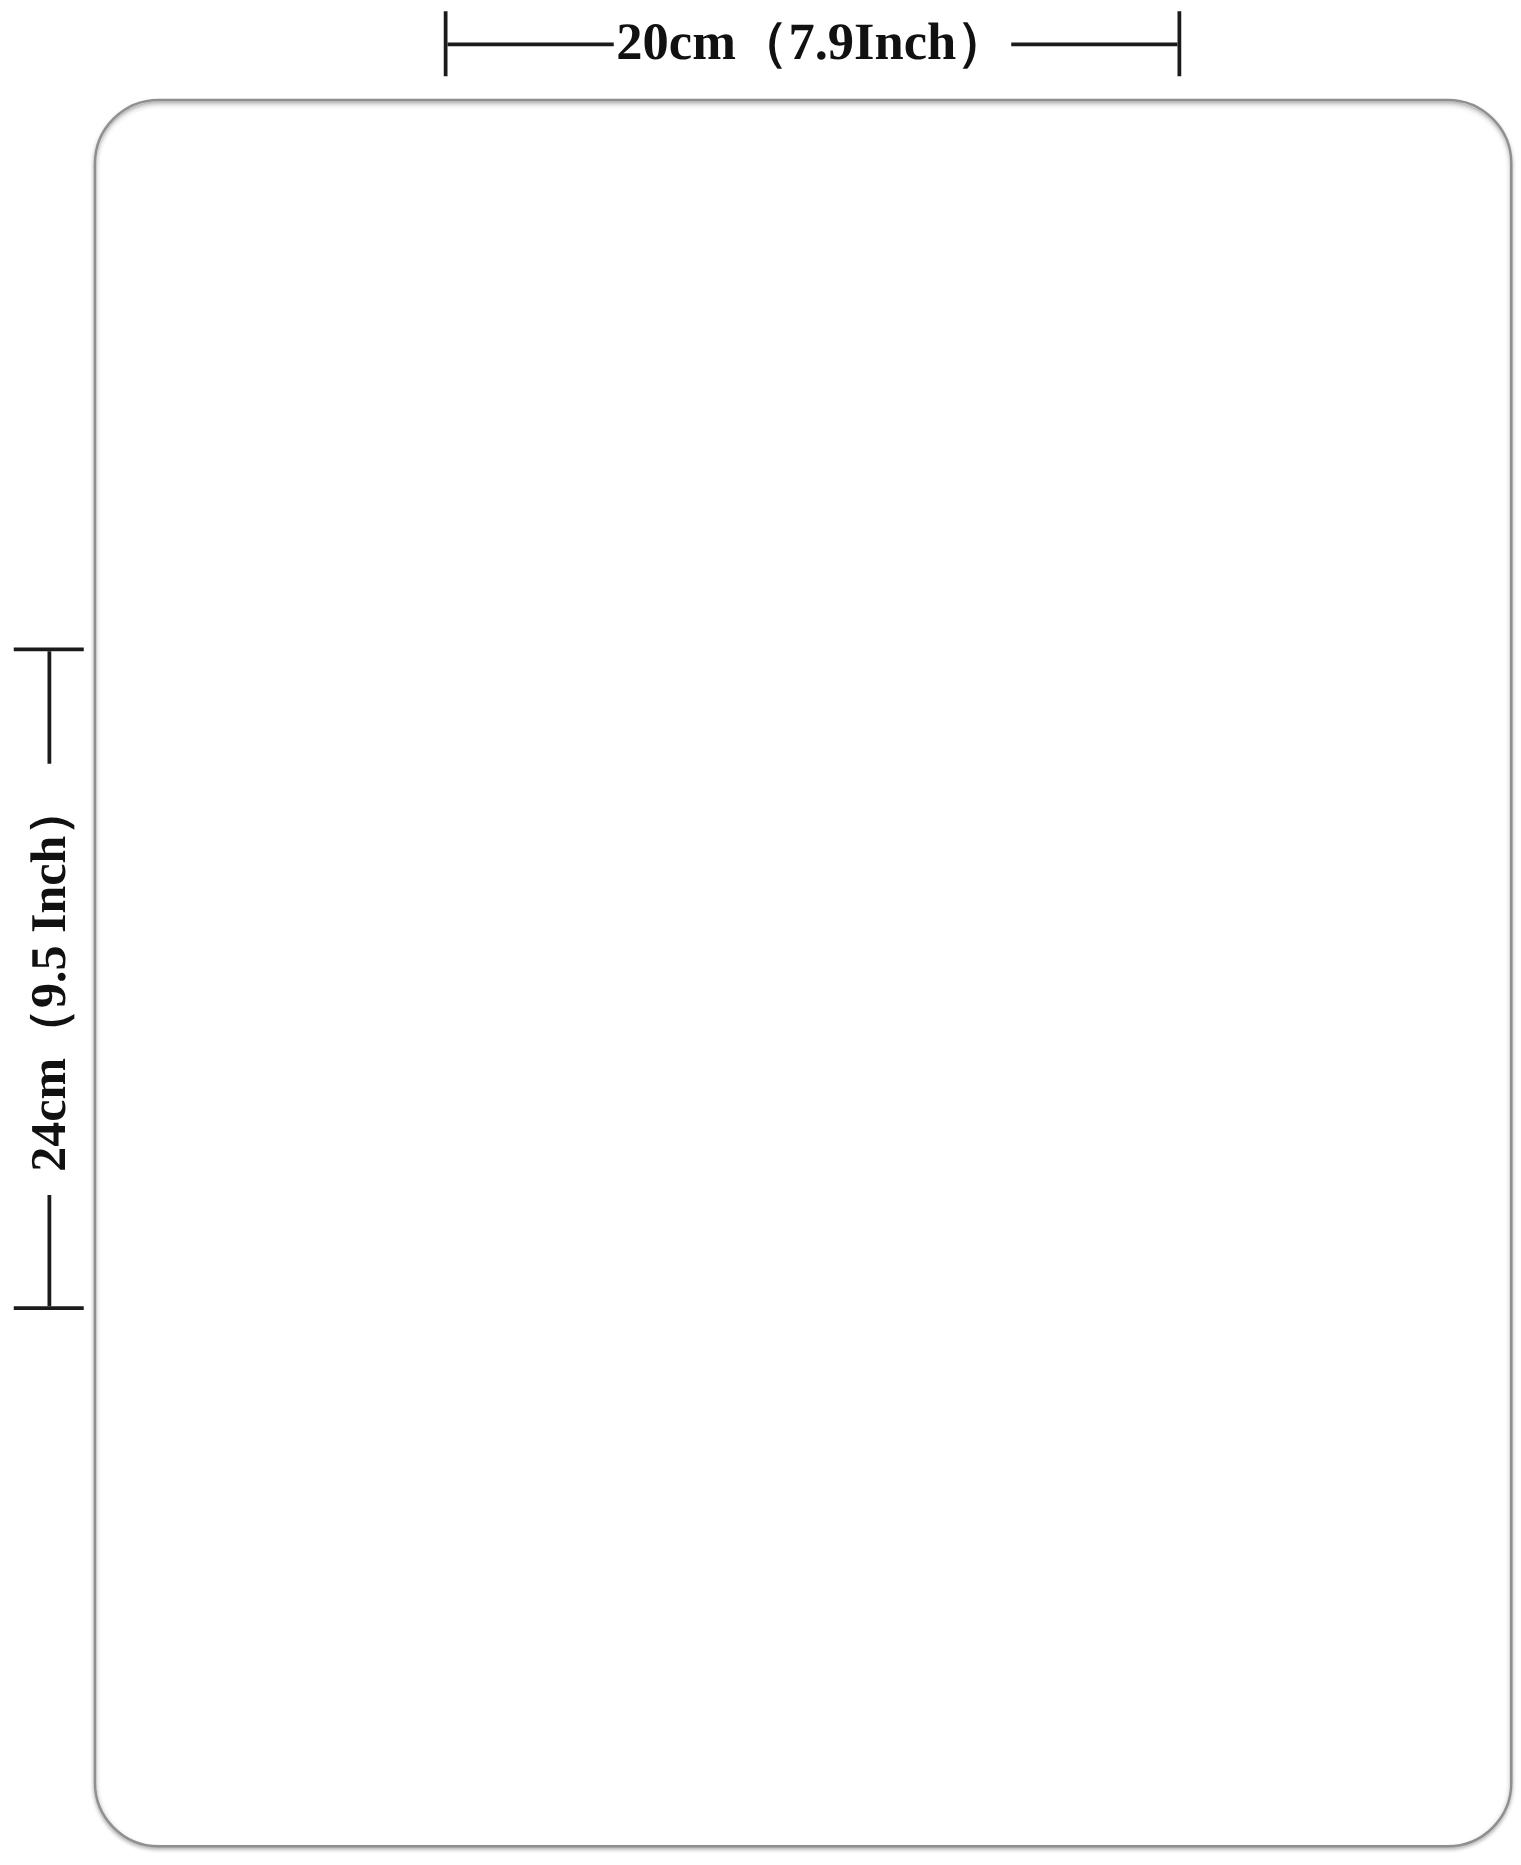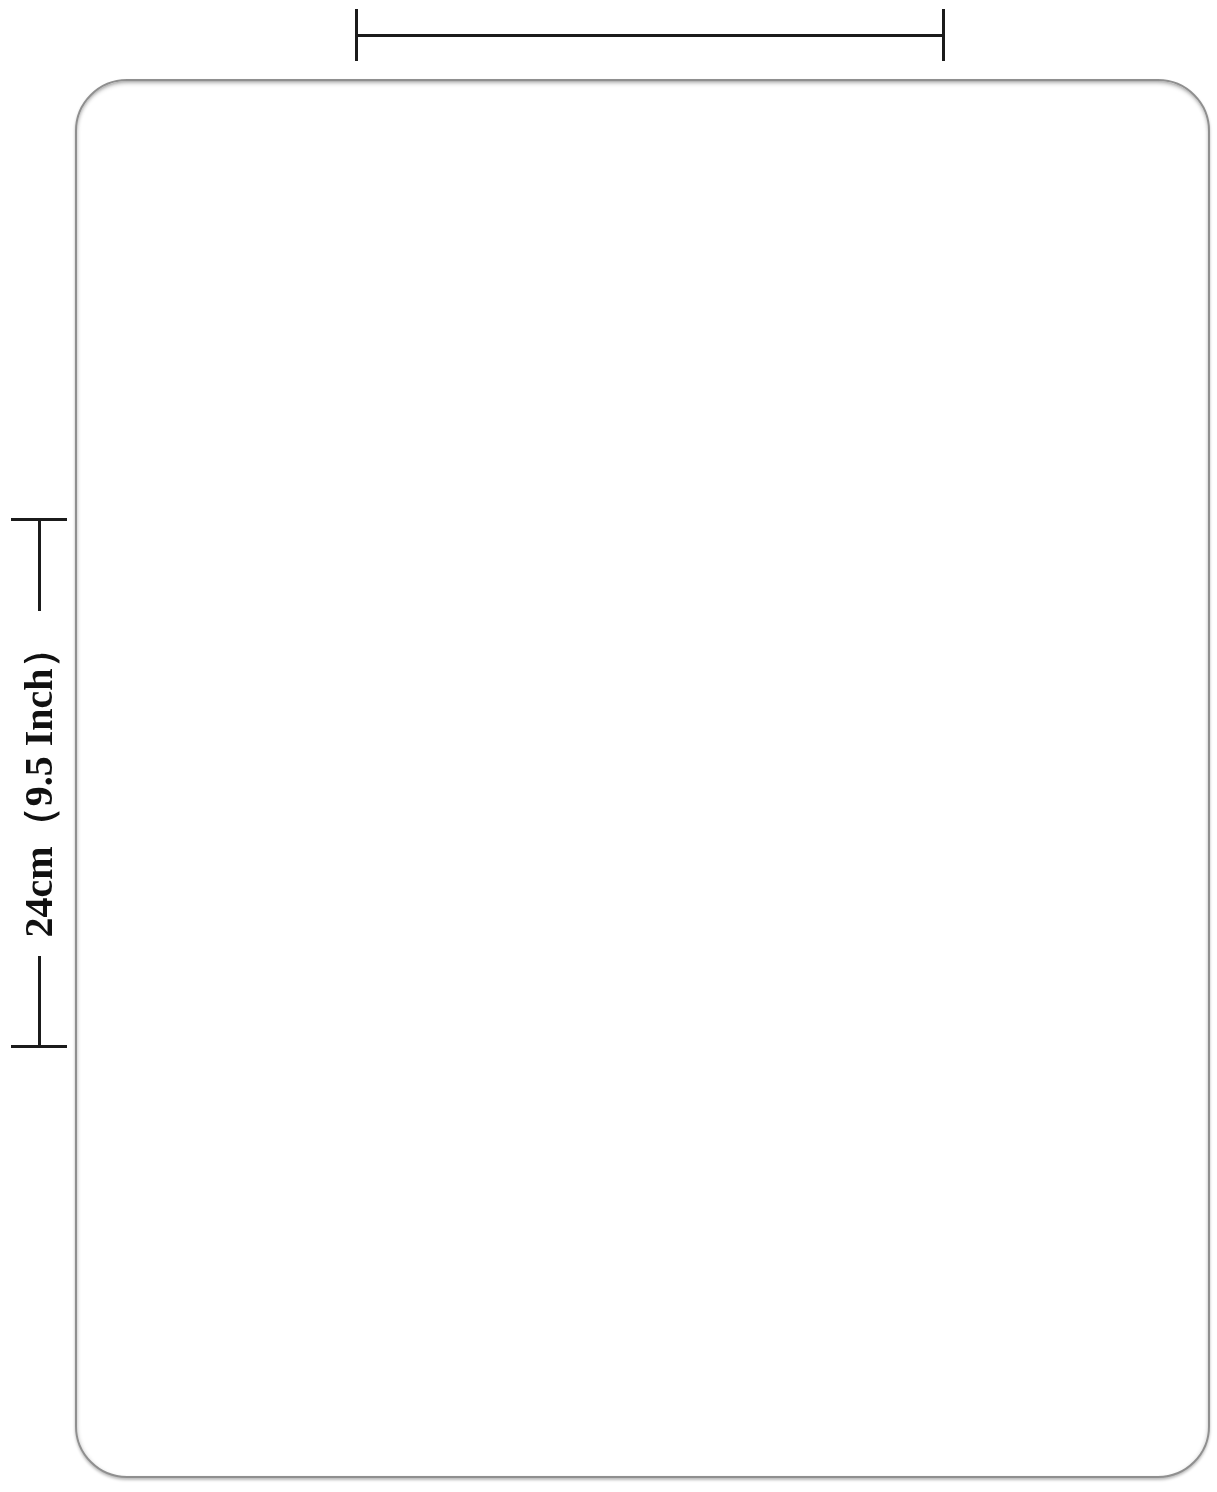--- a/index.html
+++ b/index.html
@@ -105,20 +105,21 @@
   }
 </style>
 </head>
 <body>
 
 <div class="pad"></div>
 
 <div class="dim-h">
   <div class="tick-v dim-color"></div>
   <div class="seg-h dim-color"></div>
+  <div class="dim-label">20cm（7.9Inch）</div>
   <div class="seg-h dim-color"></div>
   <div class="tick-v dim-color"></div>
 </div>
 
 <div class="dim-v">
   <div class="tick-h dim-color"></div>
   <div class="seg-v dim-color"></div>
   <div class="dim-label-holder">
     <span class="dim-label">24cm（9.5 Inch）</span>
   </div>

